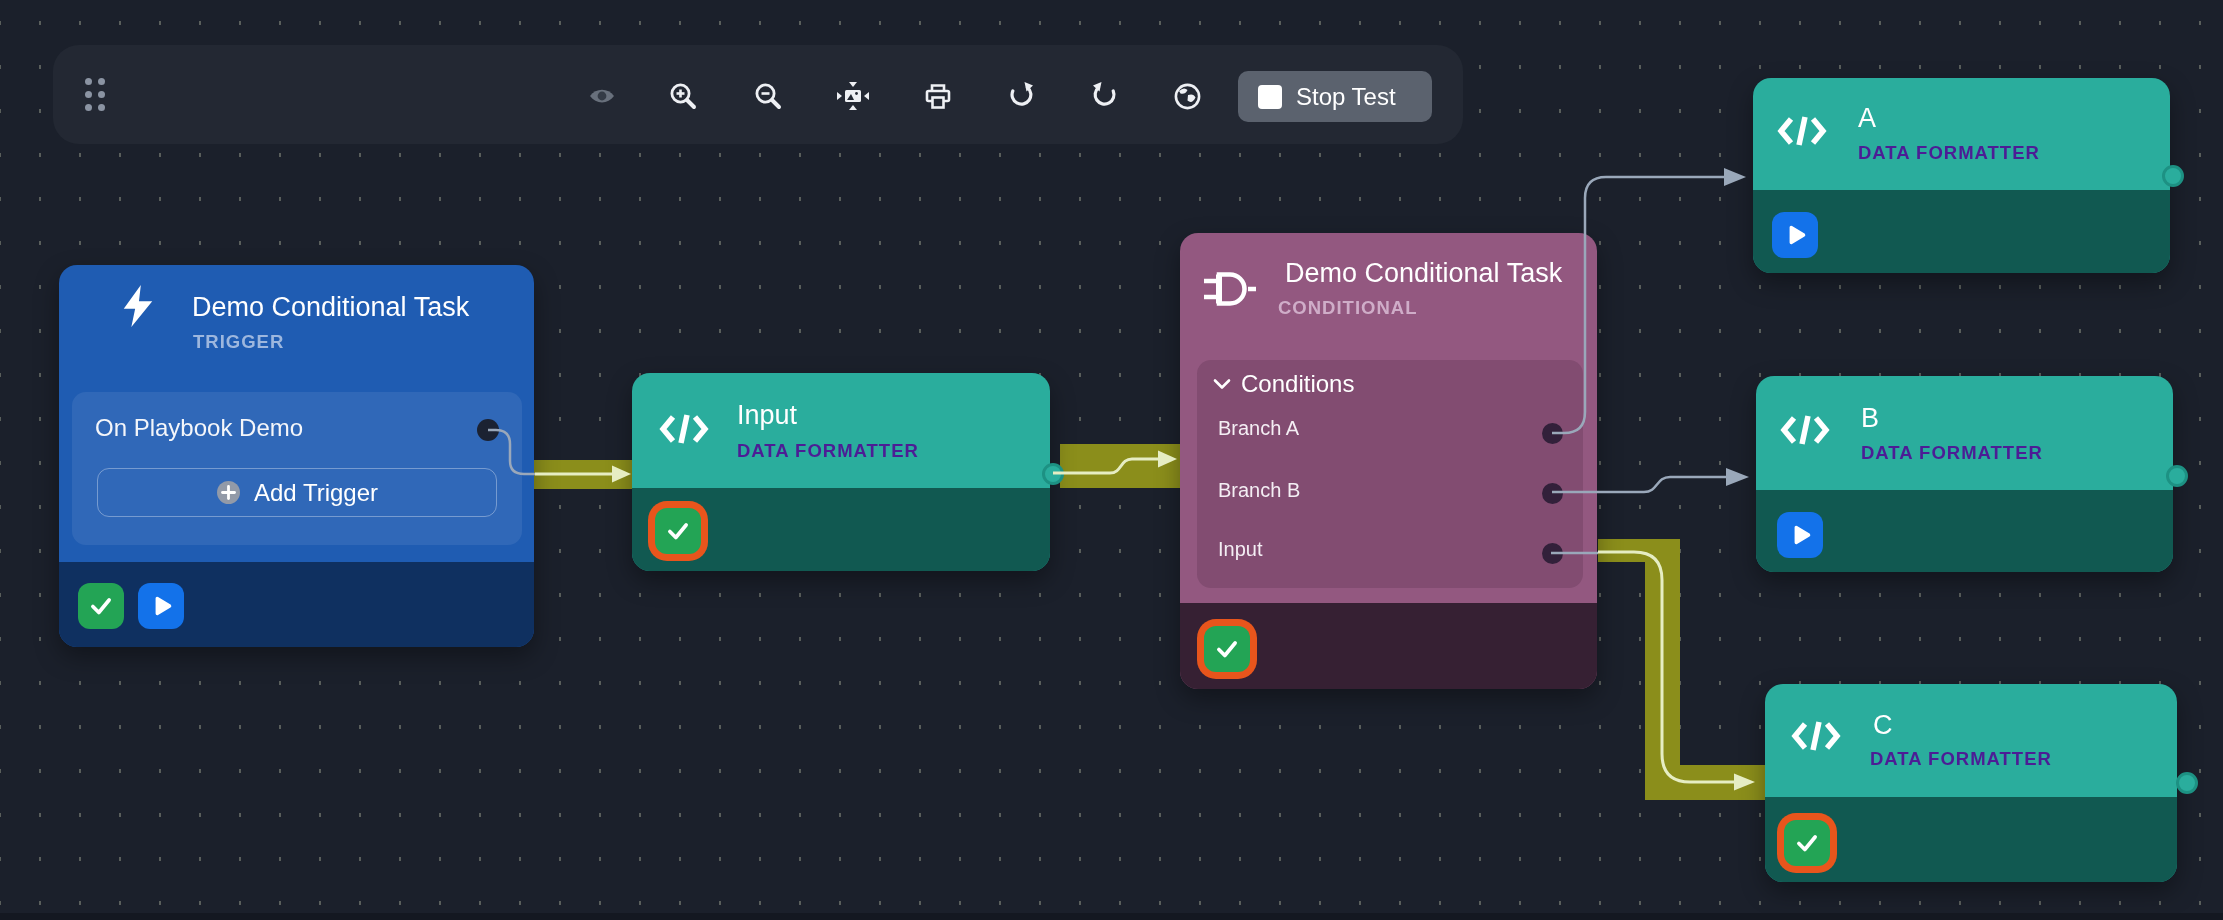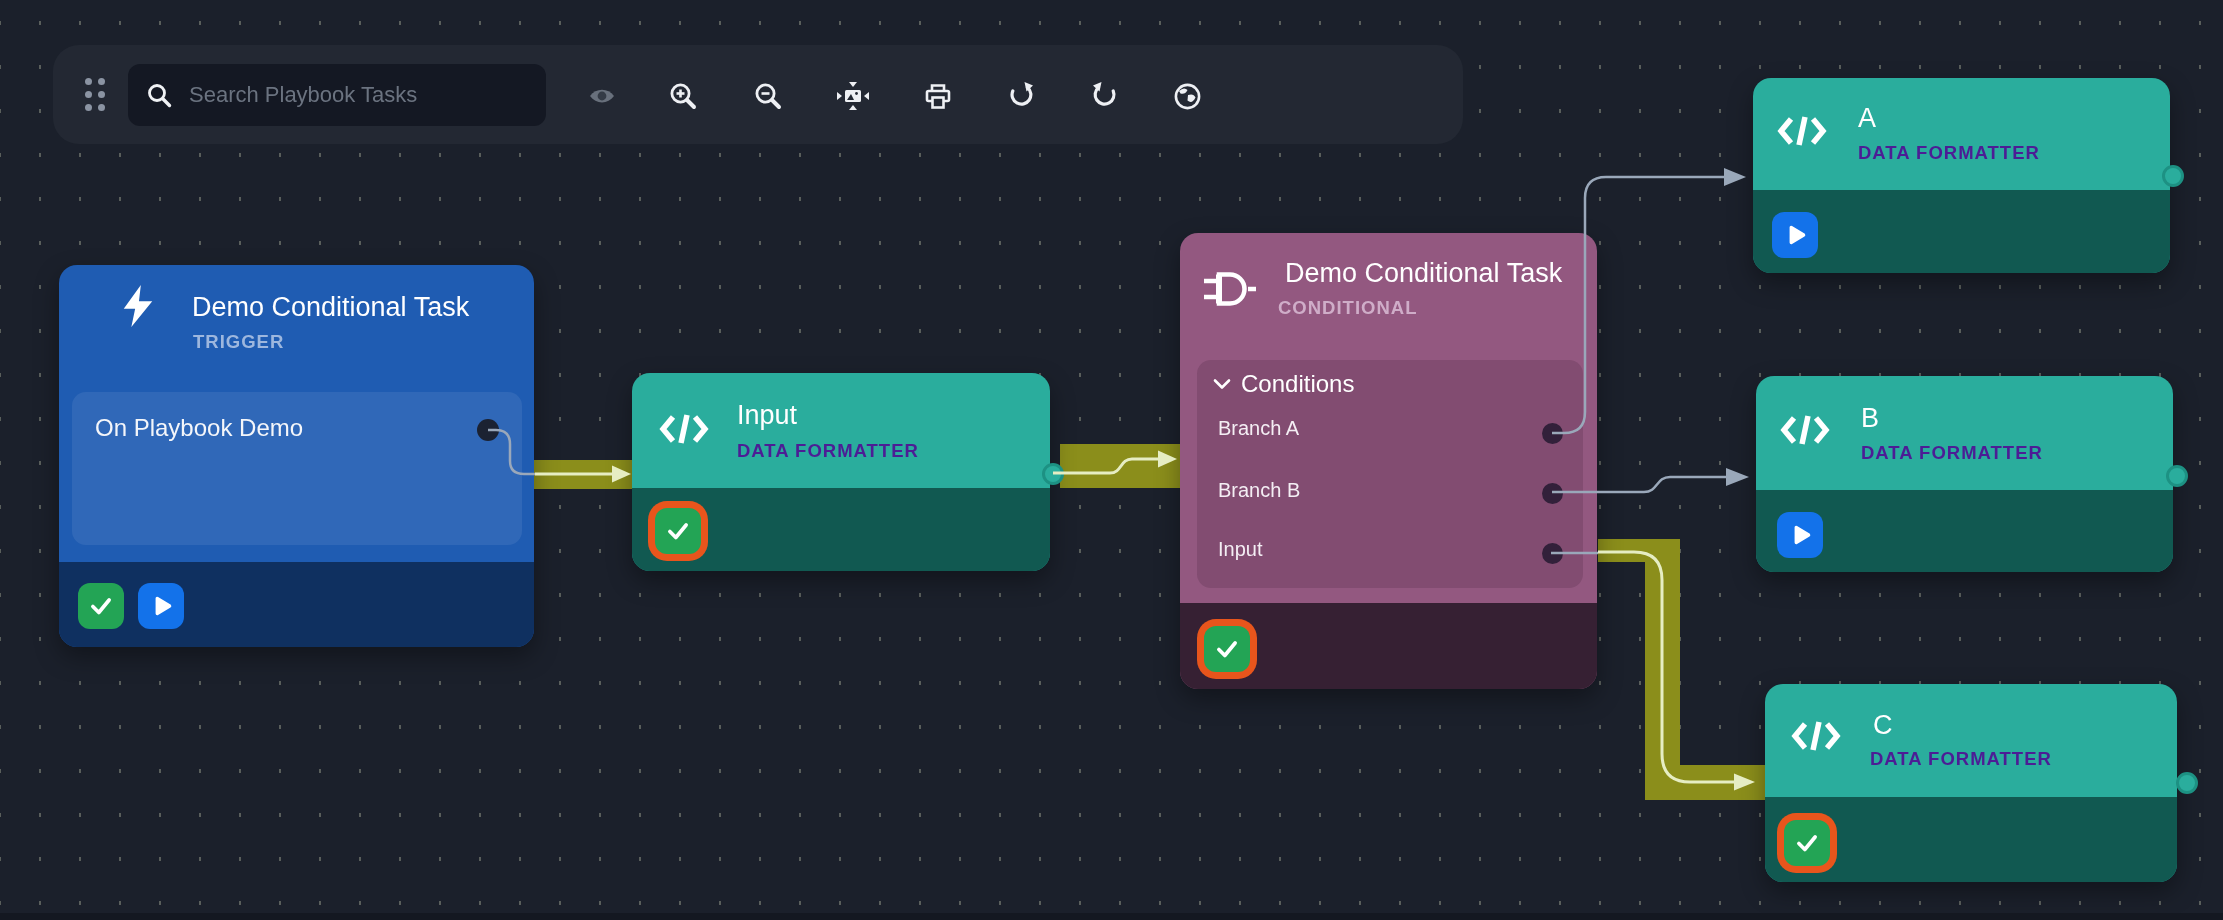--- a/index.html
+++ b/index.html
@@ -100,27 +100,20 @@
 
   <div class="toolbar">
     <div class="drag-handle">
       <i></i>
         <i></i>
         <i></i>
         <i></i>
         <i></i>
         <i></i>
     </div>
-    <div class="searchbox">
-      <svg width="27" height="27" viewBox="0 0 27 27">
-        <circle cx="11" cy="11" r="7.5" stroke="#f0f2f5" stroke-width="2.8" fill="none"></circle>
-        <line x1="16.8" y1="16.8" x2="23.5" y2="23.5" stroke="#f0f2f5" stroke-width="3.4" stroke-linecap="round"></line>
-      </svg>
-      <input type="text" value="" placeholder="Search Playbook Tasks" style="">
-    </div>
 
     <div class="tool-btn" style="left:529px">
       <svg width="30" height="22" viewBox="0 0 30 22">
         <path d="M3,11 C9,2.5 21,2.5 27,11 C21,19.5 9,19.5 3,11 Z" fill="#68707c"></path>
         <circle cx="15" cy="11" r="4.4" fill="#343b46"></circle>
       </svg>
     </div>
     <div class="tool-btn" style="left:610px">
       <svg width="30" height="30" viewBox="0 0 30 30">
         <circle cx="12.5" cy="12.5" r="8.6" stroke="#eef0f4" stroke-width="2.8" fill="none"></circle>
@@ -168,34 +161,46 @@
         </g>
       </svg>
     </div>
     <div class="tool-btn" style="left:1114px">
       <svg width="29" height="29" viewBox="0 0 29 29">
         <circle cx="14.5" cy="14.5" r="11.6" stroke="#eef0f4" stroke-width="2.6" fill="none"></circle>
         <path d="M6,9 Q11,4.5 14.5,8 Q12,13 7.5,11.5 Z" fill="#eef0f4"></path>
         <path d="M15,13 Q20.5,11 22.5,15.5 Q19,22.5 14.5,18.5 Z" fill="#eef0f4"></path>
       </svg>
     </div>
+    <div class="stop-btn">
+      <span class="stop-square"></span>
+      <span>Stop Test</span>
+    </div>
   </div>
 
   <div class="node trigger">
     <div class="footer"></div>
     <div class="nicon" style="left:56px;top:16px;width:46px;height:50px">
       <svg width="38" height="46" viewBox="0 0 40 46">
           <polygon points="23,1 5,26 17,26 13,45 35,18 21,18" fill="#ffffff"></polygon>
         </svg>
     </div>
     <div class="ntitle" style="left:133px;top:27px">Demo Conditional Task</div>
     <div class="nsub" style="left:134px;top:66px">TRIGGER</div>
     <div class="trigger-panel"></div>
     <div class="trigger-row">On Playbook Demo</div>
     <div class="port dark-blue" style="left:418px;top:154px"></div>
+    <div class="add-trigger">
+      <svg width="25" height="25" viewBox="0 0 25 25">
+        <circle cx="12.5" cy="12.5" r="11.5" fill="#929aa8"></circle>
+        <line x1="6.5" y1="12.5" x2="18.5" y2="12.5" stroke="#ffffff" stroke-width="2.8" stroke-linecap="round"></line>
+        <line x1="12.5" y1="6.5" x2="12.5" y2="18.5" stroke="#ffffff" stroke-width="2.8" stroke-linecap="round"></line>
+      </svg>
+      <span>Add Trigger</span>
+    </div>
     <div class="icliste" style="left:19px;top:318px">
       <div class="sq-btn green">
         <svg width="26" height="26" viewBox="0 0 24 24">
           <polyline points="4.5,12.5 10,18 19.5,6.5" stroke="#ffffff" stroke-width="3.4" fill="none" stroke-linecap="round" stroke-linejoin="round"></polyline>
         </svg>
       </div>
       <div class="sq-btn blue">
         <svg width="26" height="26" viewBox="0 0 24 24">
           <polygon points="8.5,5 8.5,19 20,12" fill="#ffffff" stroke="#ffffff" stroke-width="3" stroke-linejoin="round"></polygon>
         </svg>

